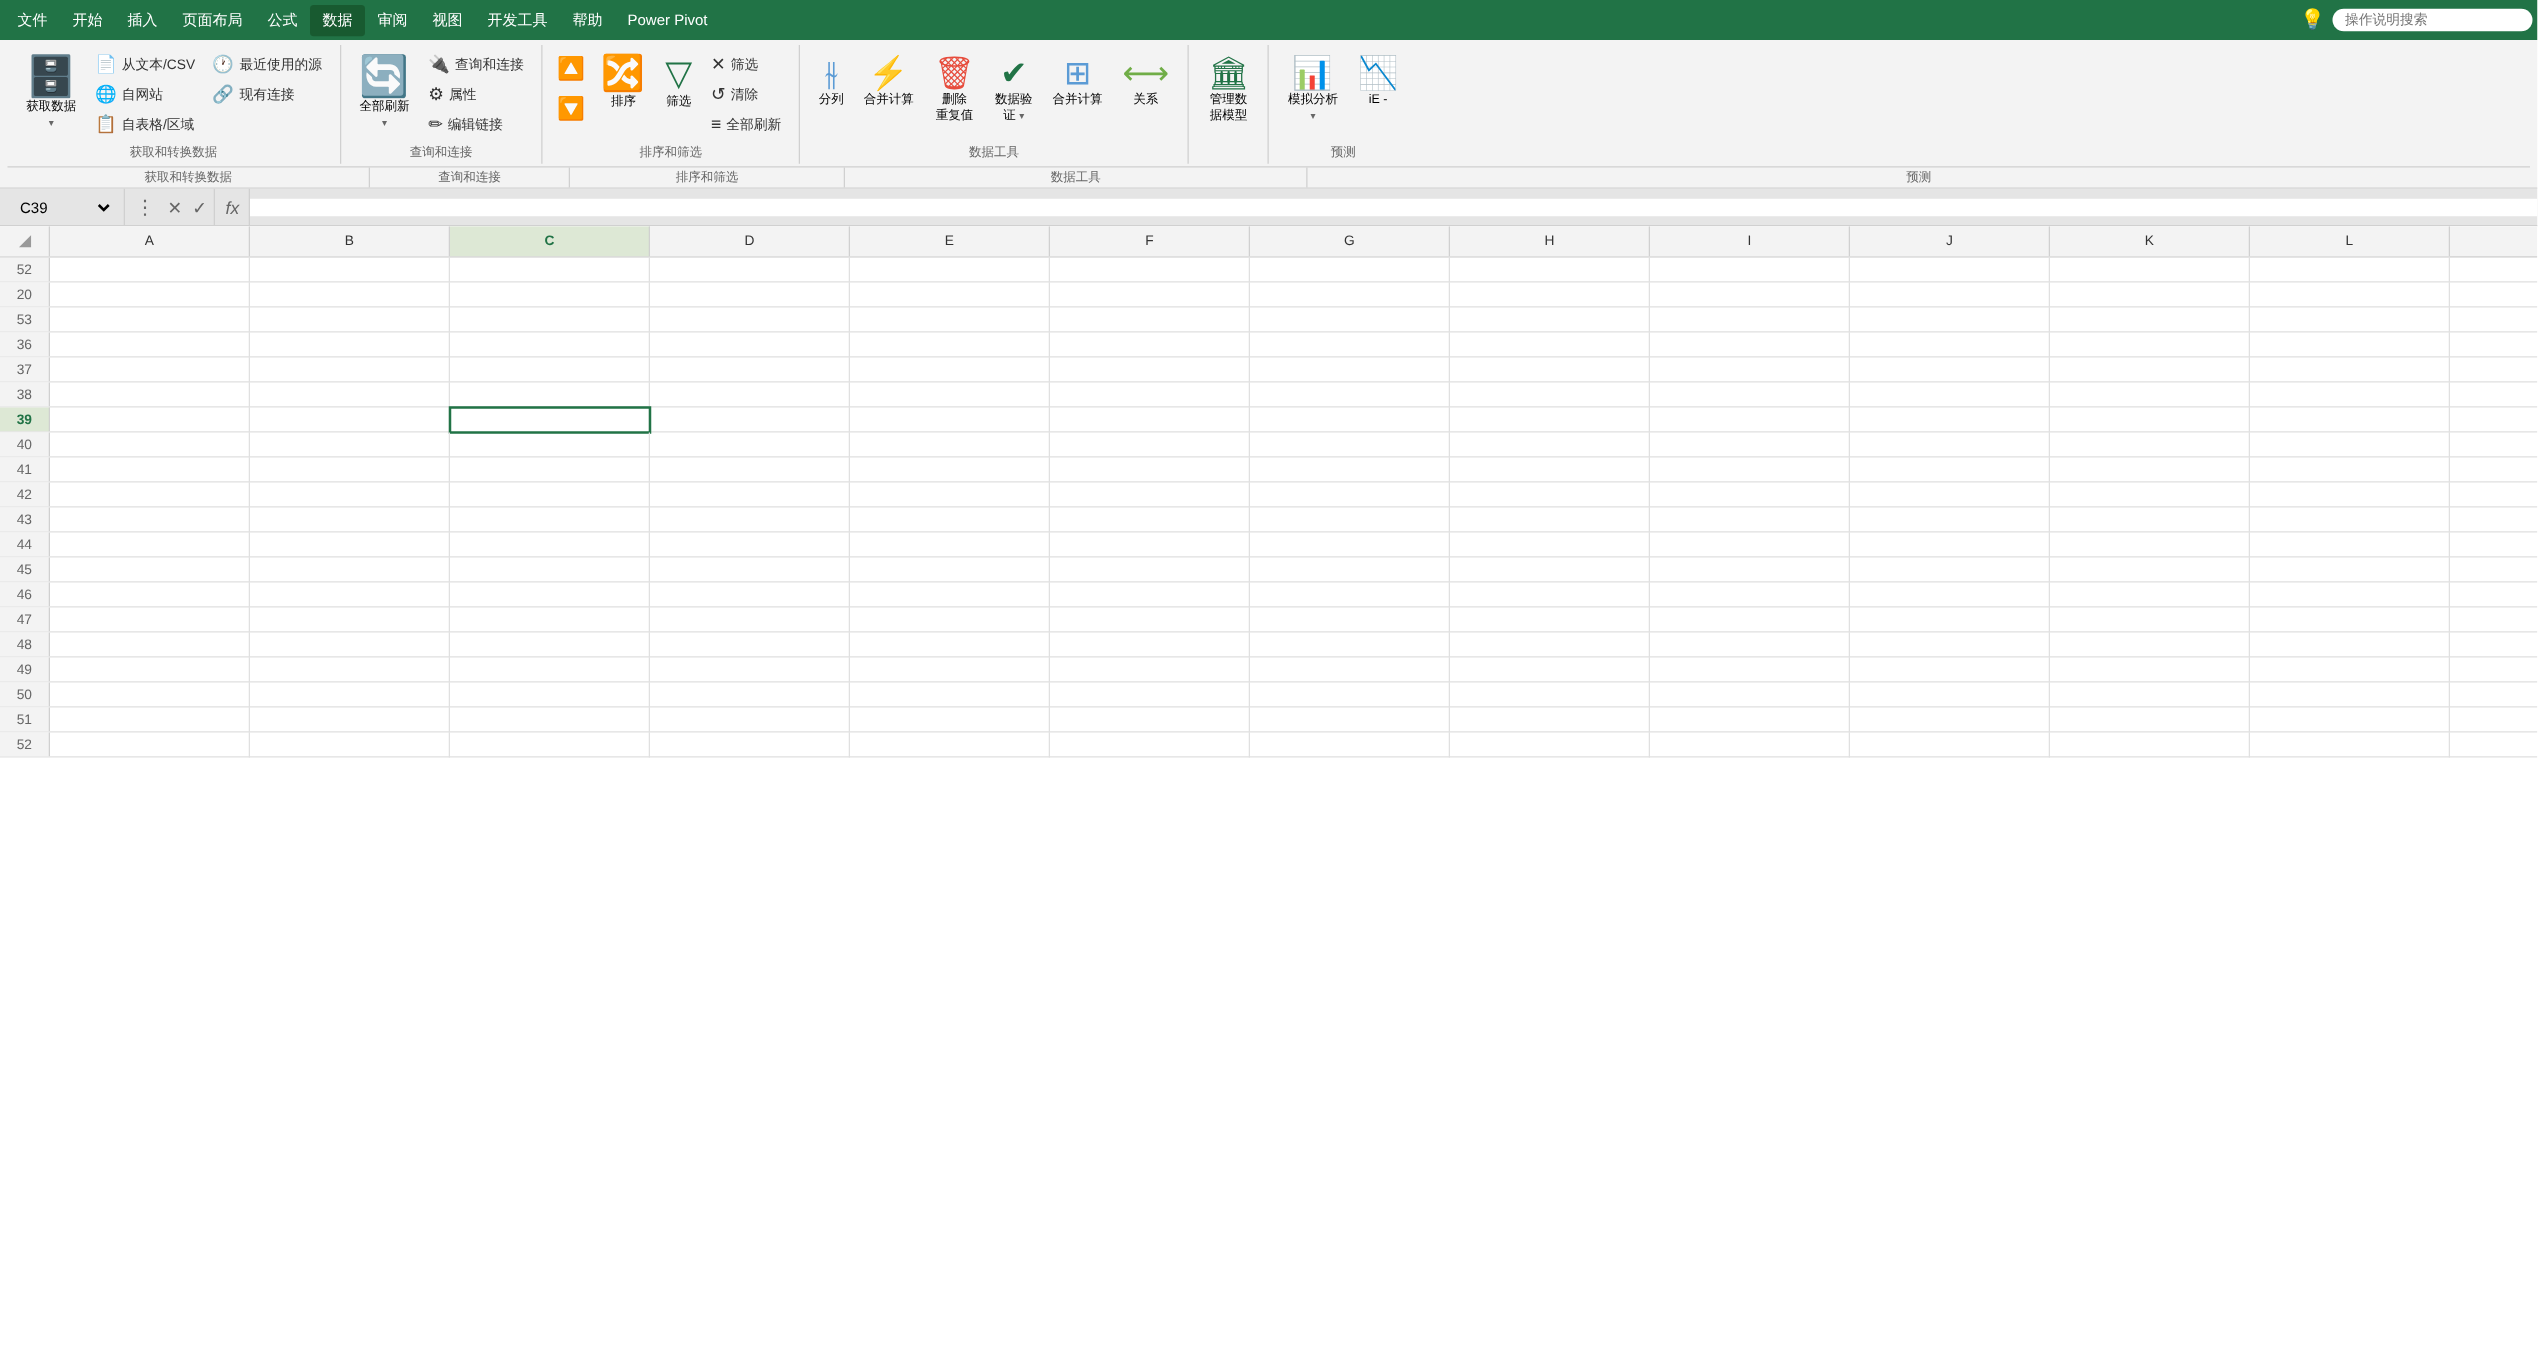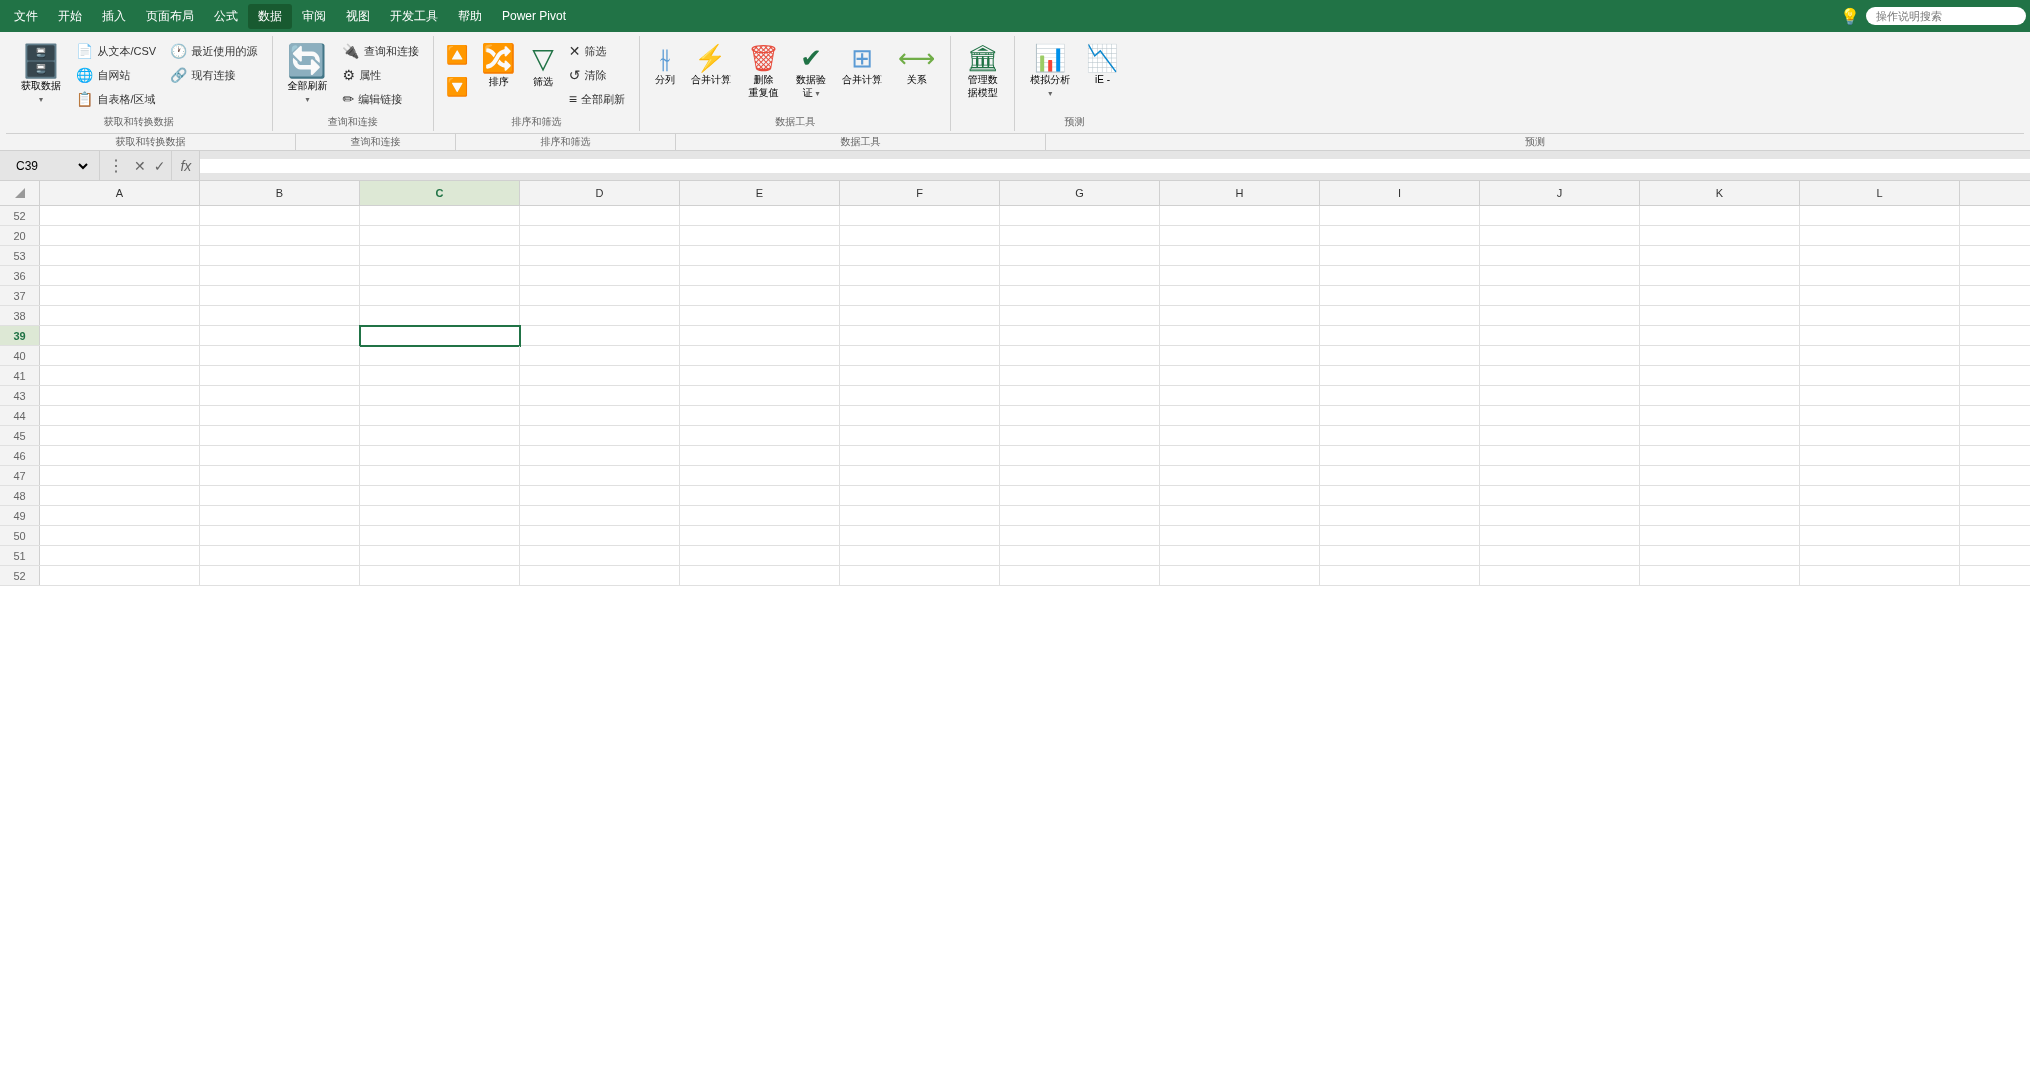--- a/index.html
+++ b/index.html
@@ -599,20 +599,35 @@
         <div class="cell" style="width: 160px;"></div>
         <div class="cell" style="width: 160px;"></div>
         <div class="cell" style="width: 160px;"></div>
         <div class="cell" style="width: 160px;"></div>
         <div class="cell" style="width: 160px;"></div>
         <div class="cell" style="width: 160px;"></div>
         <div class="cell" style="width: 160px;"></div>
         <div class="cell" style="width: 160px;"></div>
       </div>
       <div class="grid-row">
+        <div class="row-num">42</div>
+        <div class="cell" style="width: 160px;"></div>
+        <div class="cell" style="width: 160px;"></div>
+        <div class="cell" style="width: 160px;"></div>
+        <div class="cell" style="width: 160px;"></div>
+        <div class="cell" style="width: 160px;"></div>
+        <div class="cell" style="width: 160px;"></div>
+        <div class="cell" style="width: 160px;"></div>
+        <div class="cell" style="width: 160px;"></div>
+        <div class="cell" style="width: 160px;"></div>
+        <div class="cell" style="width: 160px;"></div>
+        <div class="cell" style="width: 160px;"></div>
+        <div class="cell" style="width: 160px;"></div>
+      </div>
+      <div class="grid-row">
         <div class="row-num">43</div>
         <div class="cell" style="width: 160px;"></div>
         <div class="cell" style="width: 160px;"></div>
         <div class="cell" style="width: 160px;"></div>
         <div class="cell" style="width: 160px;"></div>
         <div class="cell" style="width: 160px;"></div>
         <div class="cell" style="width: 160px;"></div>
         <div class="cell" style="width: 160px;"></div>
         <div class="cell" style="width: 160px;"></div>
         <div class="cell" style="width: 160px;"></div>

